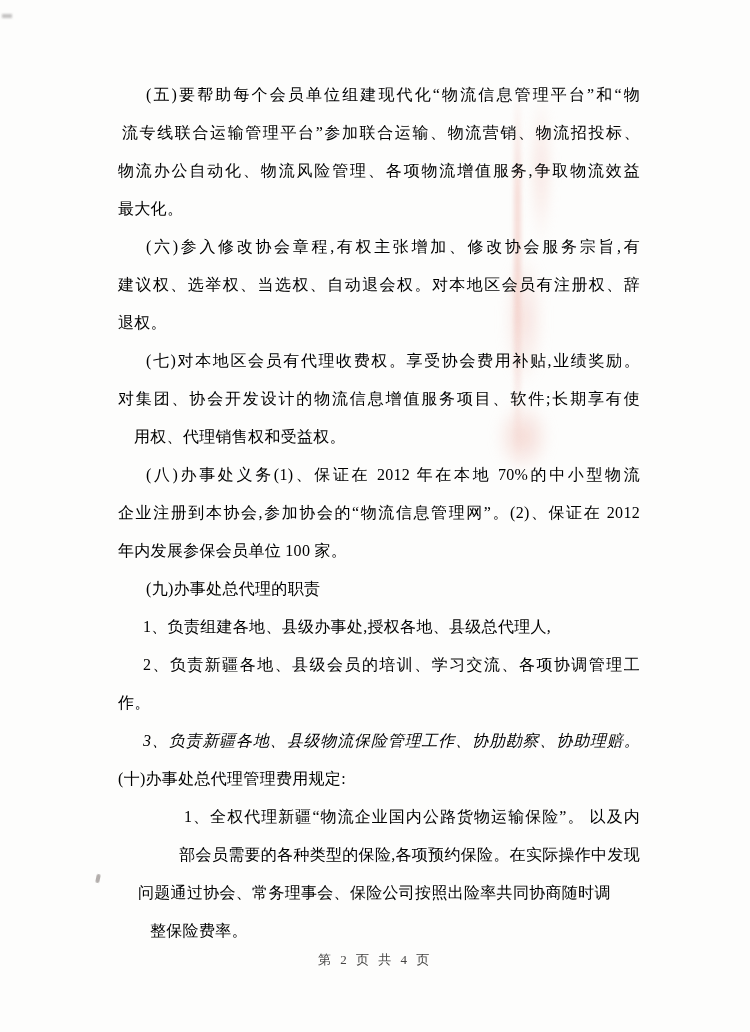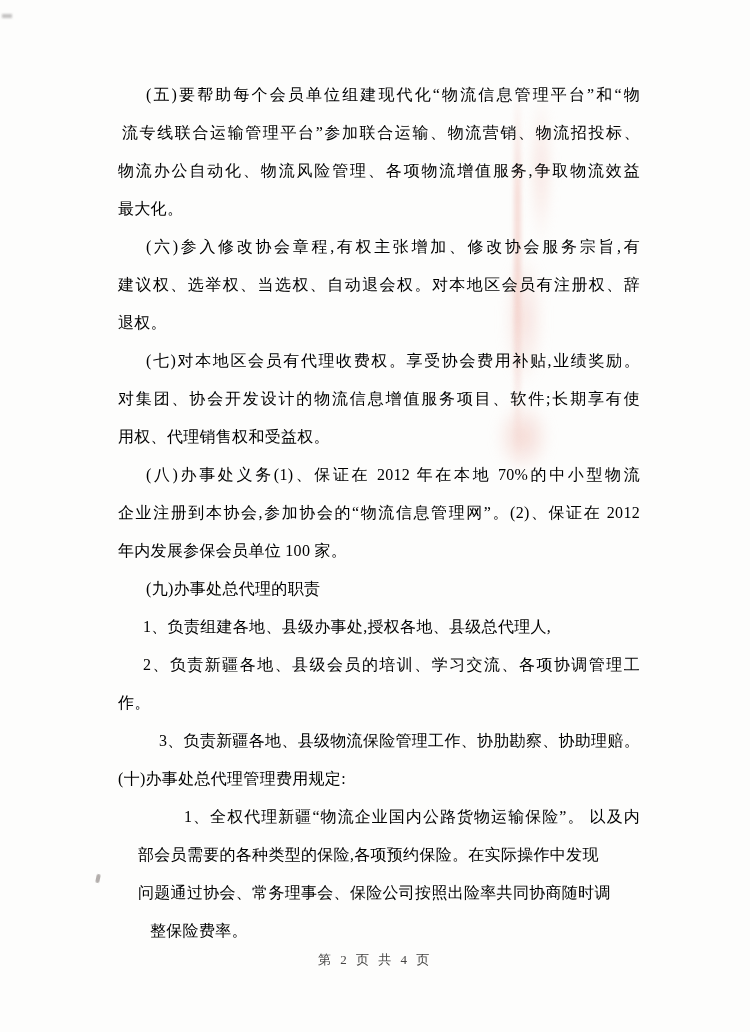--- a/index.html
+++ b/index.html
@@ -105,30 +105,30 @@
   <div class="doc-body" style="color: rgb(47, 46, 45);">
       <div class="line justify" style="margin-left: 28px;">(五)要帮助每个会员单位组建现代化“物流信息管理平台”和“物</div>
       <div class="line justify" style="margin-left: 4px;">流专线联合运输管理平台”参加联合运输、物流营销、物流招投标、</div>
       <div class="line justify" style="margin-left: 0px;">物流办公自动化、物流风险管理、各项物流增值服务,争取物流效益</div>
       <div class="line" style="margin-left: 0px;">最大化。</div>
       <div class="line justify" style="margin-left: 28px;">(六)参入修改协会章程,有权主张增加、修改协会服务宗旨,有</div>
       <div class="line justify" style="margin-left: 0px;">建议权、选举权、当选权、自动退会权。对本地区会员有注册权、辞</div>
       <div class="line" style="margin-left: 0px;">退权。</div>
       <div class="line justify" style="margin-left: 28px;">(七)对本地区会员有代理收费权。享受协会费用补贴,业绩奖励。</div>
       <div class="line justify" style="margin-left: 0px;">对集团、协会开发设计的物流信息增值服务项目、软件;长期享有使</div>
-      <div class="line" style="margin-left: 0px; font-family: Liberation Serif, serif;">用权、代理销售权和受益权。</div>
+      <div class="line" style="margin-left: 16px; font-family: Liberation Serif, serif;">用权、代理销售权和受益权。</div>
       <div class="line justify" style="margin-left: 28px;">(八)办事处义务(1)、保证在 2012 年在本地 70%的中小型物流</div>
       <div class="line justify" style="margin-left: 0px;">企业注册到本协会,参加协会的“物流信息管理网”。(2)、保证在 2012</div>
       <div class="line" style="margin-left: 0px;">年内发展参保会员单位 100 家。</div>
       <div class="line" style="margin-left: 28px;">(九)办事处总代理的职责</div>
       <div class="line" style="margin-left: 25px;">1、负责组建各地、县级办事处,授权各地、县级总代理人,</div>
       <div class="line justify" style="margin-left: 25px;">2、负责新疆各地、县级会员的培训、学习交流、各项协调管理工</div>
       <div class="line" style="margin-left: 0px;">作。</div>
-      <div class="line justify" style="margin-left: 41px;">3、负责新疆各地、县级物流保险管理工作、协肋勘察、协助理赔。</div>
+      <div class="line justify" style="margin-left: 25px; font-style: italic;">3、负责新疆各地、县级物流保险管理工作、协肋勘察、协助理赔。</div>
       <div class="line" style="">(十)办事处总代理管理费用规定:</div>
       <div class="line justify" style="margin-left: 66px;">1、全权代理新疆“物流企业国内公路货物运输保险”。 以及内</div>
-      <div class="line" style="margin-left: 20px;">部会员需要的各种类型的保险,各项预约保险。在实际操作中发现</div>
+      <div class="line" style="margin-left: 20px; text-align: right;">部会员需要的各种类型的保险,各项预约保险。在实际操作中发现</div>
       <div class="line" style="margin-left: 20px;">问题通过协会、常务理事会、保险公司按照出险率共同协商随时调</div>
       <div class="line" style="margin-left: 32px;">整保险费率。</div>
     </div>
 
   <div class="footer">第 2 页 共 4 页</div>
 </div>
 
 </body></html>

